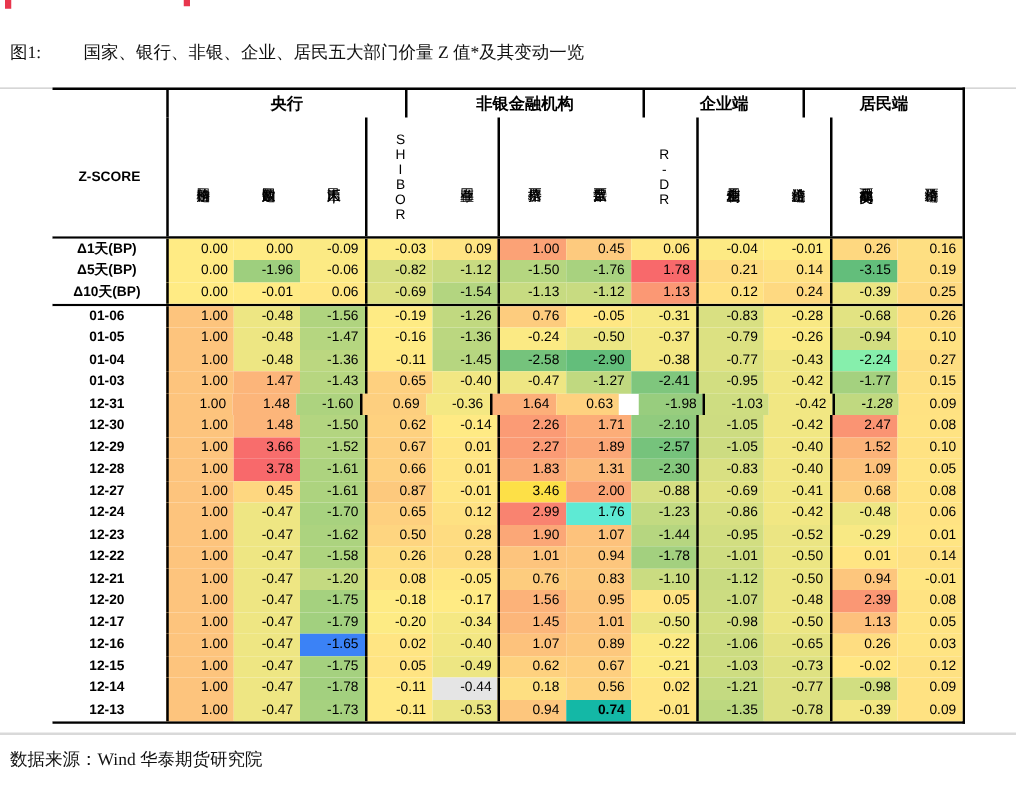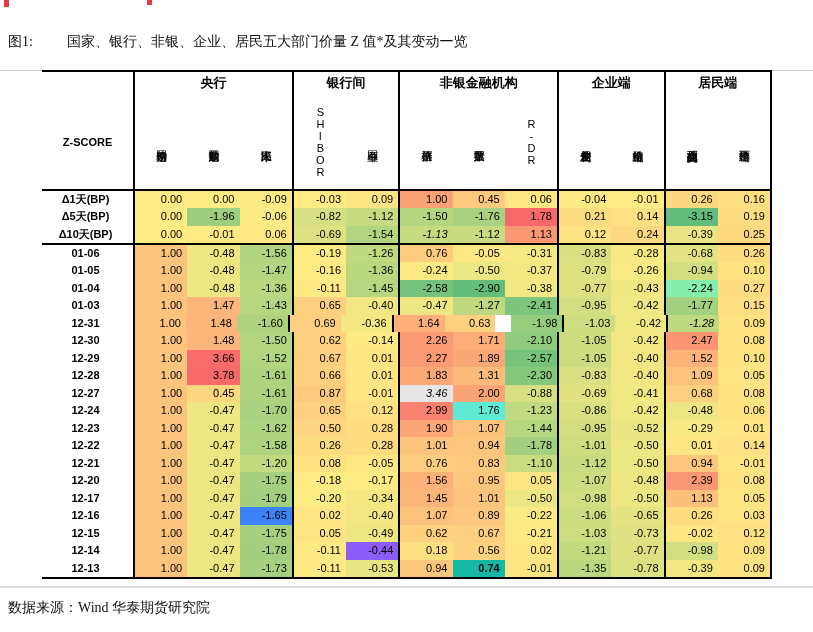--- a/index.html
+++ b/index.html
@@ -48,21 +48,20 @@
   <div class="title-line">
     <span class="fig">图1:</span><span>国家、银行、非银、企业、居民五大部门价量 Z 值*及其变动一览</span>
   </div>
 
   <div class="rule rule-top"></div>
 
   <div class="tablewrap">
       <div class="trow h1">
         <div class="lblc"></div>
         <div class="vc gc gs" style="flex-grow: 3;">央行</div>
-        <div class="vc gc gs" style="flex-grow: 2;">银行间</div>
         <div class="vc gc gs" style="flex-grow: 3;">非银金融机构</div>
         <div class="vc gc gs" style="flex-grow: 2;">企业端</div>
         <div class="vc gc gs" style="flex-grow: 2;">居民端</div>
       </div>
       <div class="trow h2">
         <div class="lblc zscore">Z-SCORE</div>
         <div class="vc gs">
           <div class="vtxt">逆回购价格</div>
         </div>
         <div class="vc">
@@ -129,21 +128,21 @@
         <div class="vc valc gs" style="background: rgb(99, 190, 123);">-3.15</div>
         <div class="vc valc" style="background: rgb(254, 221, 129);">0.19</div>
       </div>
       <div class="trow r-delta sec-end">
         <div class="lblc rowlbl">Δ10天(BP)</div>
         <div class="vc valc gs" style="background: rgb(255, 235, 132);">0.00</div>
         <div class="vc valc" style="background: rgb(255, 235, 132);">-0.01</div>
         <div class="vc valc" style="background: rgb(255, 231, 131);">0.06</div>
         <div class="vc valc gs" style="background: rgb(221, 225, 130);">-0.69</div>
         <div class="vc valc" style="background: rgb(179, 213, 128);">-1.54</div>
-        <div class="vc valc gs" style="background: rgb(199, 219, 129); font-style: italic;">-1.13</div>
+        <div class="vc valc gs" style="background: rgb(199, 219, 129);">-1.13</div>
         <div class="vc valc" style="background: rgb(200, 219, 129);">-1.12</div>
         <div class="vc valc" style="background: rgb(251, 152, 116);">1.13</div>
         <div class="vc valc gs" style="background: rgb(255, 226, 130);">0.12</div>
         <div class="vc valc" style="background: rgb(254, 217, 129);">0.24</div>
         <div class="vc valc gs" style="background: rgb(236, 229, 131);">-0.39</div>
         <div class="vc valc" style="background: rgb(254, 217, 128);">0.25</div>
       </div>
       <div class="trow r-date">
         <div class="lblc rowlbl">01-06</div>
         <div class="vc valc gs" style="background: rgb(253, 196, 125);">1.00</div>
@@ -264,21 +263,21 @@
         <div class="vc valc gs" style="background: rgb(253, 194, 124);">1.09</div>
         <div class="vc valc" style="background: rgb(255, 228, 131);">0.05</div>
       </div>
       <div class="trow r-date">
         <div class="lblc rowlbl">12-27</div>
         <div class="vc valc gs" style="background: rgb(253, 196, 125);">1.00</div>
         <div class="vc valc" style="background: rgb(254, 215, 128);">0.45</div>
         <div class="vc valc" style="background: rgb(173, 211, 127);">-1.61</div>
         <div class="vc valc gs" style="background: rgb(253, 201, 125);">0.87</div>
         <div class="vc valc" style="background: rgb(255, 230, 131);">-0.01</div>
-        <div class="vc valc gs" style="background: #e5e5e5; font-style: italic;">3.46</div>
+        <div class="vc valc gs" style="background: #fde047;">3.46</div>
         <div class="vc valc" style="background: rgb(251, 164, 118);">2.00</div>
         <div class="vc valc" style="background: rgb(214, 223, 130);">-0.88</div>
         <div class="vc valc gs" style="background: rgb(225, 226, 130);">-0.69</div>
         <div class="vc valc" style="background: rgb(241, 231, 131);">-0.41</div>
         <div class="vc valc gs" style="background: rgb(253, 207, 127);">0.68</div>
         <div class="vc valc" style="background: rgb(255, 227, 130);">0.08</div>
       </div>
       <div class="trow r-date">
         <div class="lblc rowlbl">12-24</div>
         <div class="vc valc gs" style="background: rgb(253, 196, 125);">1.00</div>
@@ -398,21 +397,21 @@
         <div class="vc valc" style="background: rgb(223, 226, 130);">-0.73</div>
         <div class="vc valc gs" style="background: rgb(255, 230, 131);">-0.02</div>
         <div class="vc valc" style="background: rgb(254, 225, 130);">0.12</div>
       </div>
       <div class="trow r-date">
         <div class="lblc rowlbl">12-14</div>
         <div class="vc valc gs" style="background: rgb(253, 196, 125);">1.00</div>
         <div class="vc valc" style="background: rgb(238, 230, 131);">-0.47</div>
         <div class="vc valc" style="background: rgb(163, 208, 127);">-1.78</div>
         <div class="vc valc gs" style="background: rgb(255, 233, 132);">-0.11</div>
-        <div class="vc valc" style="background: #8b5cf6;">-0.44</div>
+        <div class="vc valc" style="background: #e5e5e5;">-0.44</div>
         <div class="vc valc gs" style="background: rgb(254, 223, 130);">0.18</div>
         <div class="vc valc" style="background: rgb(254, 211, 127);">0.56</div>
         <div class="vc valc" style="background: rgb(255, 229, 131);">0.02</div>
         <div class="vc valc gs" style="background: rgb(196, 218, 129);">-1.21</div>
         <div class="vc valc" style="background: rgb(221, 225, 130);">-0.77</div>
         <div class="vc valc gs" style="background: rgb(209, 222, 129);">-0.98</div>
         <div class="vc valc" style="background: rgb(255, 226, 130);">0.09</div>
       </div>
       <div class="trow r-date ">
         <div class="lblc rowlbl">12-13</div>

